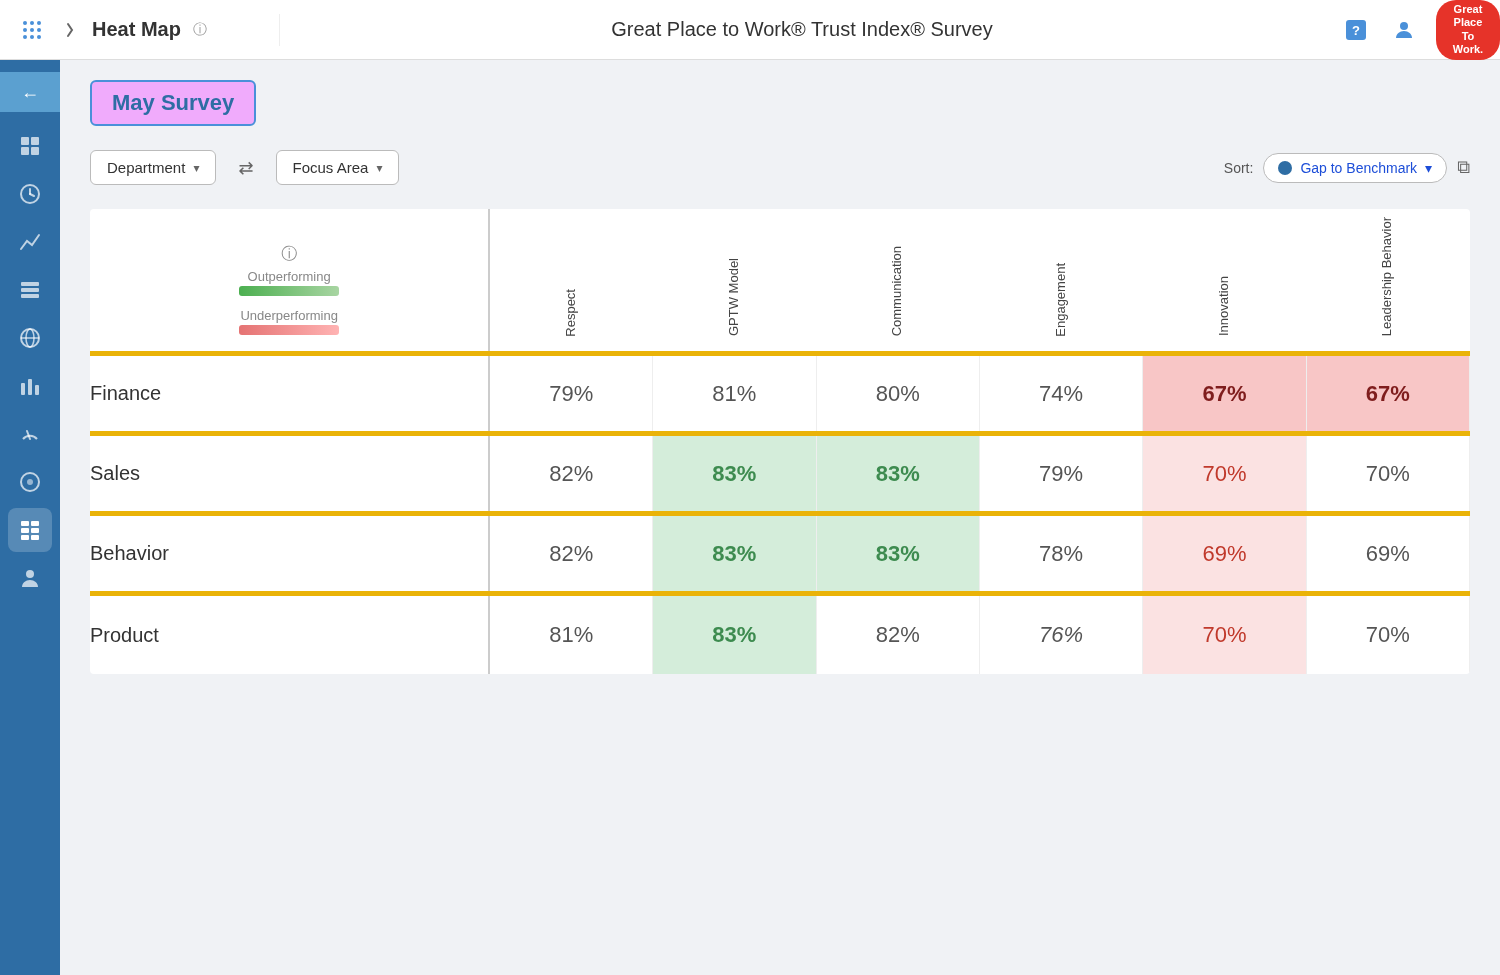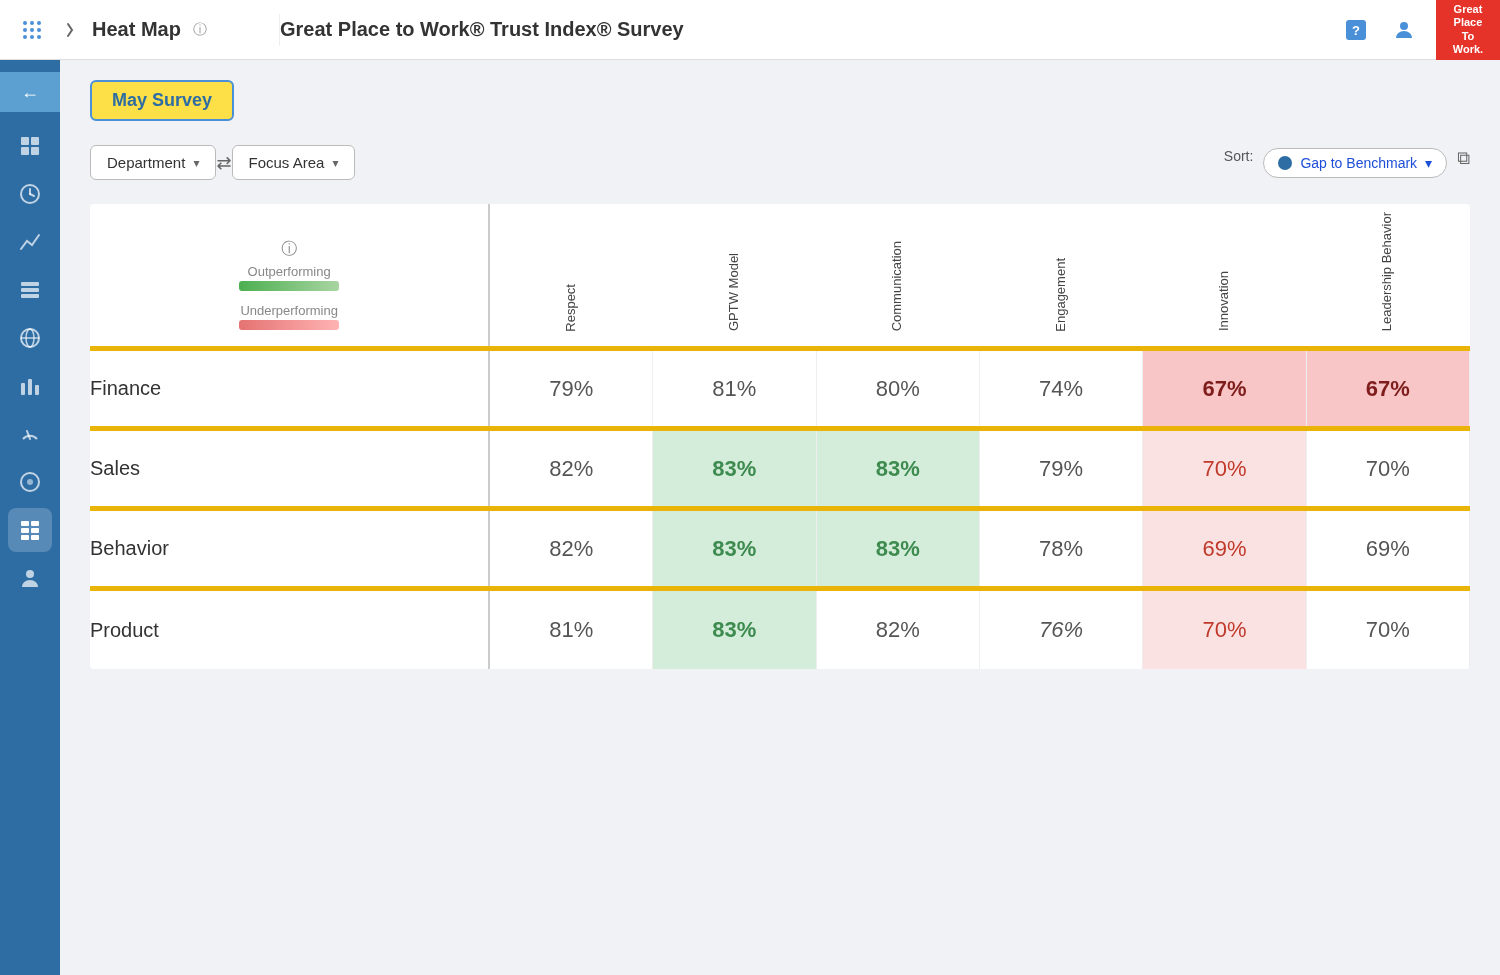--- a/index.html
+++ b/index.html
@@ -27,23 +27,23 @@
       width: 32px; height: 32px;
       color: #4a90d9;
     }
     .expand-icon {
       width: 20px; height: 20px;
       display: flex; align-items: center; justify-content: center;
       color: #666; cursor: pointer;
     }
     .top-bar-title {
       flex: 1;
-      text-align: left;
+      text-align: center;
       font-size: 20px;
-      font-weight: 700;
+      font-weight: 400;
       color: #333;
     }
     .top-bar-right {
       display: flex;
       align-items: center;
       gap: 16px;
       padding: 0 16px;
     }
     .icon-btn {
       width: 32px; height: 32px;
@@ -53,20 +53,21 @@
     .gptw-logo {
       background: #e63329;
       color: #fff;
       font-weight: 900;
       font-size: 11px;
       width: 64px; height: 60px;
       display: flex; align-items: center; justify-content: center;
       text-align: center;
       line-height: 1.2;
       flex-shrink: 0;
+      border-radius: 20px;
     }
     .heat-map-label {
       font-size: 20px;
       font-weight: 600;
       color: #333;
     }
     .info-icon {
       color: #999; font-size: 14px; cursor: pointer;
     }
 
@@ -115,51 +116,51 @@
       overflow-y: auto;
       background: #f0f2f5;
     }
 
     .survey-selector {
       display: inline-flex;
       align-items: center;
       border: 2px solid #4a90d9;
       border-radius: 6px;
       padding: 8px 20px;
-      font-size: 18px;
+      font-size: 22px;
       font-weight: 600;
       color: #2e6da4;
-      background: #fde047;
+      background: #f0abfc;
       cursor: pointer;
       margin-bottom: 24px;
     }
 
     
     .filter-bar {
       display: flex;
       align-items: center;
-      gap: 0;
+      gap: 22px;
       margin-bottom: 24px;
     }
     .dropdown-btn {
       display: flex; align-items: center; gap: 8px;
       border: 1px solid #bbb;
       border-radius: 6px;
       padding: 8px 16px;
       background: #fff;
       font-size: 15px;
       color: #333;
       cursor: pointer;
     }
     .dropdown-btn .chevron { color: #666; font-size: 12px; }
     .swap-icon { color: #666; font-size: 18px; cursor: pointer; }
     .sort-area {
       margin-left: auto;
       display: flex;
-      align-items: flex-start;
+      align-items: center;
       gap: 10px;
     }
     .sort-label { font-size: 14px; color: #555; }
     .sort-dropdown {
       display: flex; align-items: center; gap: 8px;
       border: 1px solid #bbb;
       border-radius: 20px;
       padding: 6px 14px;
       background: #fff;
       font-size: 14px;

